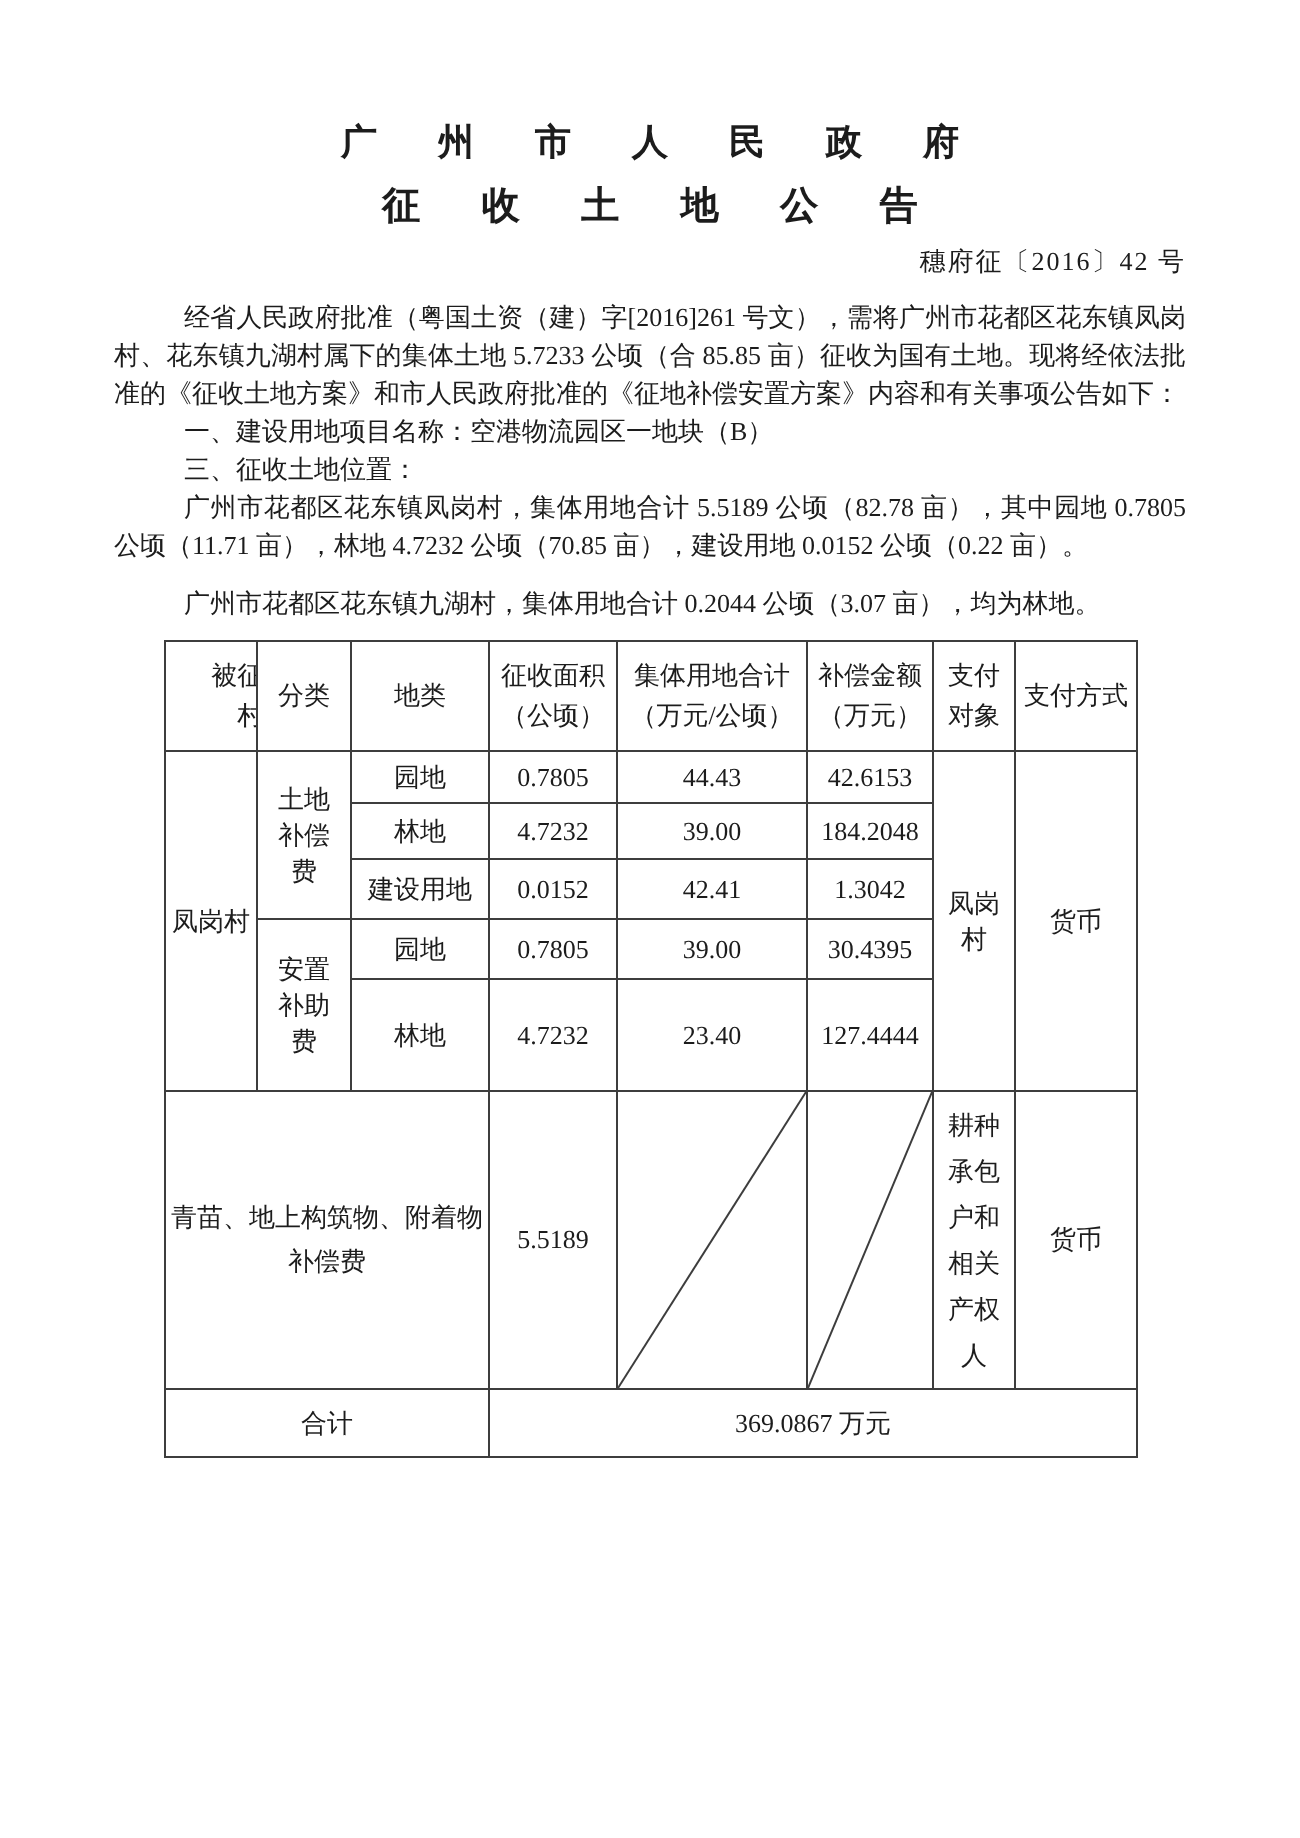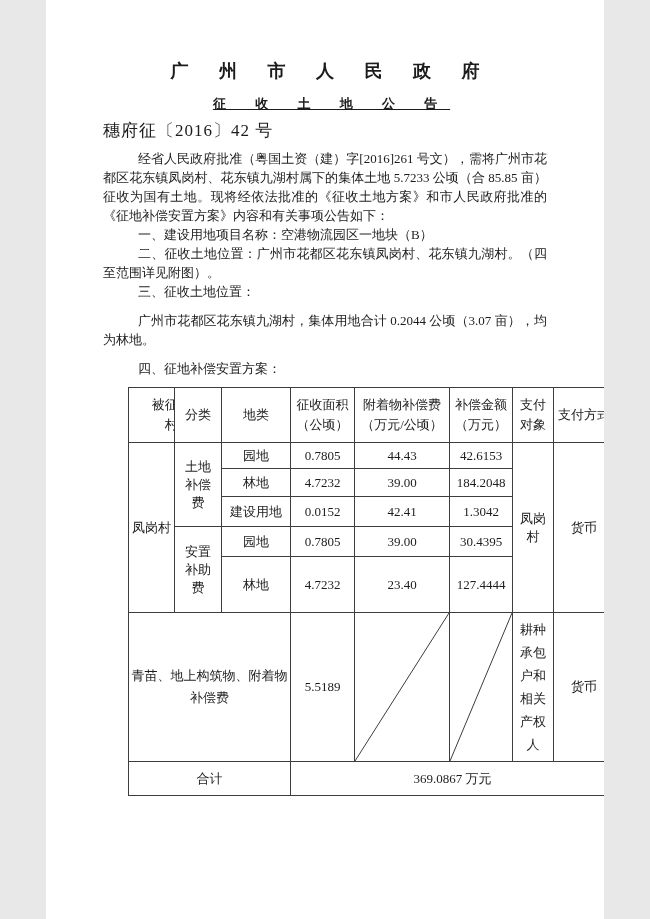--- a/index.html
+++ b/index.html
@@ -1,33 +1,33 @@
 <!DOCTYPE html>
 <html><head>
 <meta charset="utf-8">
 <style>
   * { box-sizing: border-box; }
   html, body { margin: 0; padding: 0; background: #e8e8e8; }
   .page {
-    width: 558px; height: 919px; margin: 0 auto; background: #ffffff;
+    width: 650px; height: 919px; margin: 0 auto; background: #ffffff;
     font-family: "Liberation Serif", "DejaVu Serif", serif;
     color: #1c1c1c; overflow: hidden; position: relative;
   }
   .content { padding: 58px 57px 0 57px; }
 
   .title1 {
     margin: 0; text-align: center; font-size: 18px; font-weight: 600;
     letter-spacing: 13px; line-height: 26px; text-indent: 13px;
   }
   .title2 {
-    margin: 6px 0 0 0; text-align: center; font-size: 13px; font-weight: 600;
-    letter-spacing: 13px; line-height: 27px; text-indent: 13px; text-decoration: underline;
+    margin: 6px 0 0 0; text-align: center; font-size: 19px; font-weight: 600;
+    letter-spacing: 13px; line-height: 27px; text-indent: 13px;
   }
   .docnum {
-    margin: 5px 0 0 0; text-align: left; font-size: 17px;
+    margin: 5px 0 0 0; text-align: right; font-size: 13px;
     letter-spacing: 1px; line-height: 18px;
   }
 
   .para {
     margin: 0; font-size: 13px; line-height: 19px; text-align: justify;
   }
   .indent { text-indent: 35px; }
   .first { margin-top: 9px; }
   .gap { margin-top: 10px; }
 
@@ -60,24 +60,23 @@
 
 <div class="page">
   <div class="content">
 
     <h1 class="title1">广 州 市 人 民 政 府</h1>
     <h2 class="title2">征 收 土 地 公 告</h2>
     <div class="docnum">穗府征〔2016〕42 号</div>
 
     <p class="para indent first">经省人民政府批准（粤国土资（建）字[2016]261 号文），需将广州市花都区花东镇凤岗村、花东镇九湖村属下的集体土地 5.7233 公顷（合 85.85 亩）征收为国有土地。现将经依法批准的《征收土地方案》和市人民政府批准的《征地补偿安置方案》内容和有关事项公告如下：</p>
     <p class="para indent">一、建设用地项目名称：空港物流园区一地块（B）</p>
-    <p class="para indent">二、征收土地位置：广州市花都区花东镇凤岗村、花东镇九湖村。（四至范围详见附图）。</p>
     <p class="para indent">三、征收土地位置：</p>
+    <p class="para indent">广州市花都区花东镇凤岗村，集体用地合计 5.5189 公顷（82.78 亩），其中园地 0.7805 公顷（11.71 亩），林地 4.7232 公顷（70.85 亩），建设用地 0.0152 公顷（0.22 亩）。</p>
     <p class="para indent gap">广州市花都区花东镇九湖村，集体用地合计 0.2044 公顷（3.07 亩），均为林地。</p>
-    <p class="para indent gap">四、征地补偿安置方案：</p>
 
     <table class="comp">
       <colgroup>
         <col style="width:46px">
           <col style="width:47px">
           <col style="width:69px">
         <col style="width:64px">
           <col style="width:95px">
           <col style="width:63px">
         <col style="width:41px">
@@ -86,21 +85,21 @@
       <tbody>
         <tr class="rh">
           <td><span class="vwrap3 hl">被征地村</span></td>
           <td><span>分类</span></td>
           <td><span>地类</span></td>
           <td>
             <div class="hl">征收面积</div>
             <div class="hl">（公顷）</div>
           </td>
           <td>
-            <div class="hl">附着物补偿费</div>
+            <div class="hl">集体用地合计</div>
             <div class="hl">（万元/公顷）</div>
           </td>
           <td>
             <div class="hl">补偿金额</div>
             <div class="hl">（万元）</div>
           </td>
           <td>
             <div class="hl">支付</div>
             <div class="hl">对象</div>
           </td>

